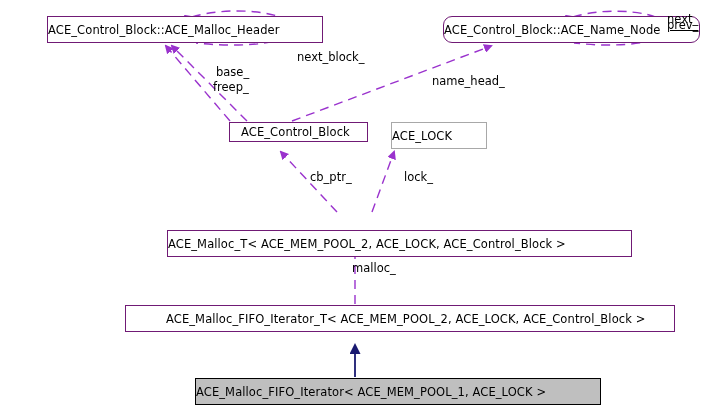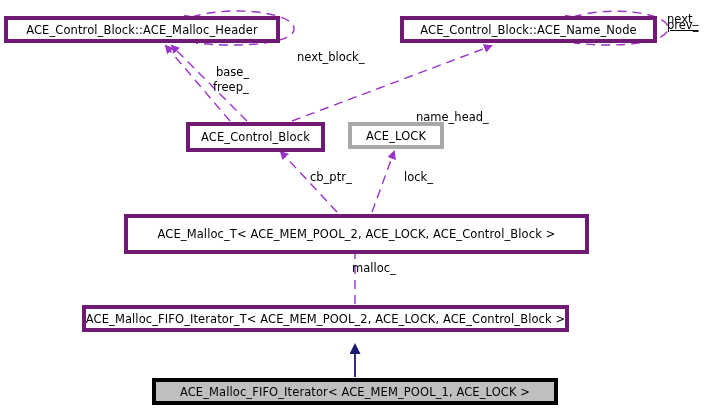--- a/index.html
+++ b/index.html
@@ -20,28 +20,29 @@
     left: 0;
     top: 0;
     width: 716px;
     height: 412px;
   }
   .node {
     position: absolute;
     box-sizing: border-box;
     display: flex;
     align-items: center;
-    justify-content: center;
+    justify-content: flex-start;
     white-space: nowrap;
     color: #000000;
     background: #ffffff;
-    border: 4px solid #701a75;
+    border: 1px solid #701a75;
     font-size: 11.5px;
     letter-spacing: 0.1px;
     z-index: 3;
+    margin-left: 43px;
   }
   .node.grayborder {
     border-color: #a8a8a8;
   }
   .node.highlight {
     background: #bfbfbf;
     border-color: #000000;
   }
   .edge-label {
     position: absolute;
@@ -84,55 +85,55 @@
 
     <path d="M 355,304 L 355,244" fill="none" stroke="#9a32cd" stroke-width="1.4" stroke-dasharray="9,6" marker-end="url(#assoc-arrow)"></path>
 
     <path d="M 355,377 L 355,345" fill="none" stroke="#191970" stroke-width="1.8" marker-end="url(#inherit-arrow)"></path>
   </svg>
 
   <div class="node" style="left:4px; top:16px; width:276px; height:27px;">
     <span>ACE_Control_Block::ACE_Malloc_Header</span>
   </div>
 
-  <div class="node" style="left:400px; top:16px; width:257px; height:27px;">
+  <div class="node" style="left:400px; top:16px; width:257px; height:27px;border-radius:9px;">
     <span>ACE_Control_Block::ACE_Name_Node</span>
   </div>
 
-  <div class="node" style="left:186px; top:122px; width:139px; height:30px;">
+  <div class="node" style="left:186px; top:122px; width:139px; height:20px;padding-left:11px;">
     <span>ACE_Control_Block</span>
   </div>
 
   <div class="node grayborder" style="left:348px; top:122px; width:96px; height:27px;">
     <span>ACE_LOCK</span>
   </div>
 
-  <div class="node" style="left:124px; top:214px; width:465px; height:40px;">
+  <div class="node" style="left:124px; top:230px; width:465px; height:27px;">
     <span>ACE_Malloc_T&lt; ACE_MEM_POOL_2, ACE_LOCK, ACE_Control_Block &gt;</span>
   </div>
 
-  <div class="node" style="left:82px; top:305px; width:487px; height:27px;">
+  <div class="node" style="left:82px; top:305px; width:550px; height:27px;padding-left:40px;">
     <span>ACE_Malloc_FIFO_Iterator_T&lt; ACE_MEM_POOL_2, ACE_LOCK, ACE_Control_Block &gt;</span>
   </div>
 
   <div class="node highlight" style="left:152px; top:378px; width:406px; height:27px;">
     <span>ACE_Malloc_FIFO_Iterator&lt; ACE_MEM_POOL_1, ACE_LOCK &gt;</span>
   </div>
 
   <div class="edge-label" style="left:297px; top:22px;margin-top:29px;">next_block_</div>
 
   <div class="edge-label" style="left:667px; top:13px;">next_</div>
 
   <div class="edge-label" style="left:667px; top:19px;text-decoration:underline;">prev_</div>
 
   <div class="edge-label" style="left:216px; top:66px;">base_</div>
 
   <div class="edge-label" style="left:213px; top:81px;">freep_</div>
 
-  <div class="edge-label" style="left:416px; top:75px;margin-top:36px;">name_head_</div>
+  <div class="edge-label" style="left:432px; top:75px;">name_head_</div>
 
   <div class="edge-label" style="left:310px; top:171px;">cb_ptr_</div>
 
   <div class="edge-label" style="left:376px; top:171px;margin-left:28px;">lock_</div>
 
   <div class="edge-label" style="left:352px; top:262px;">malloc_</div>
 
 </div>
 
 </body></html>

